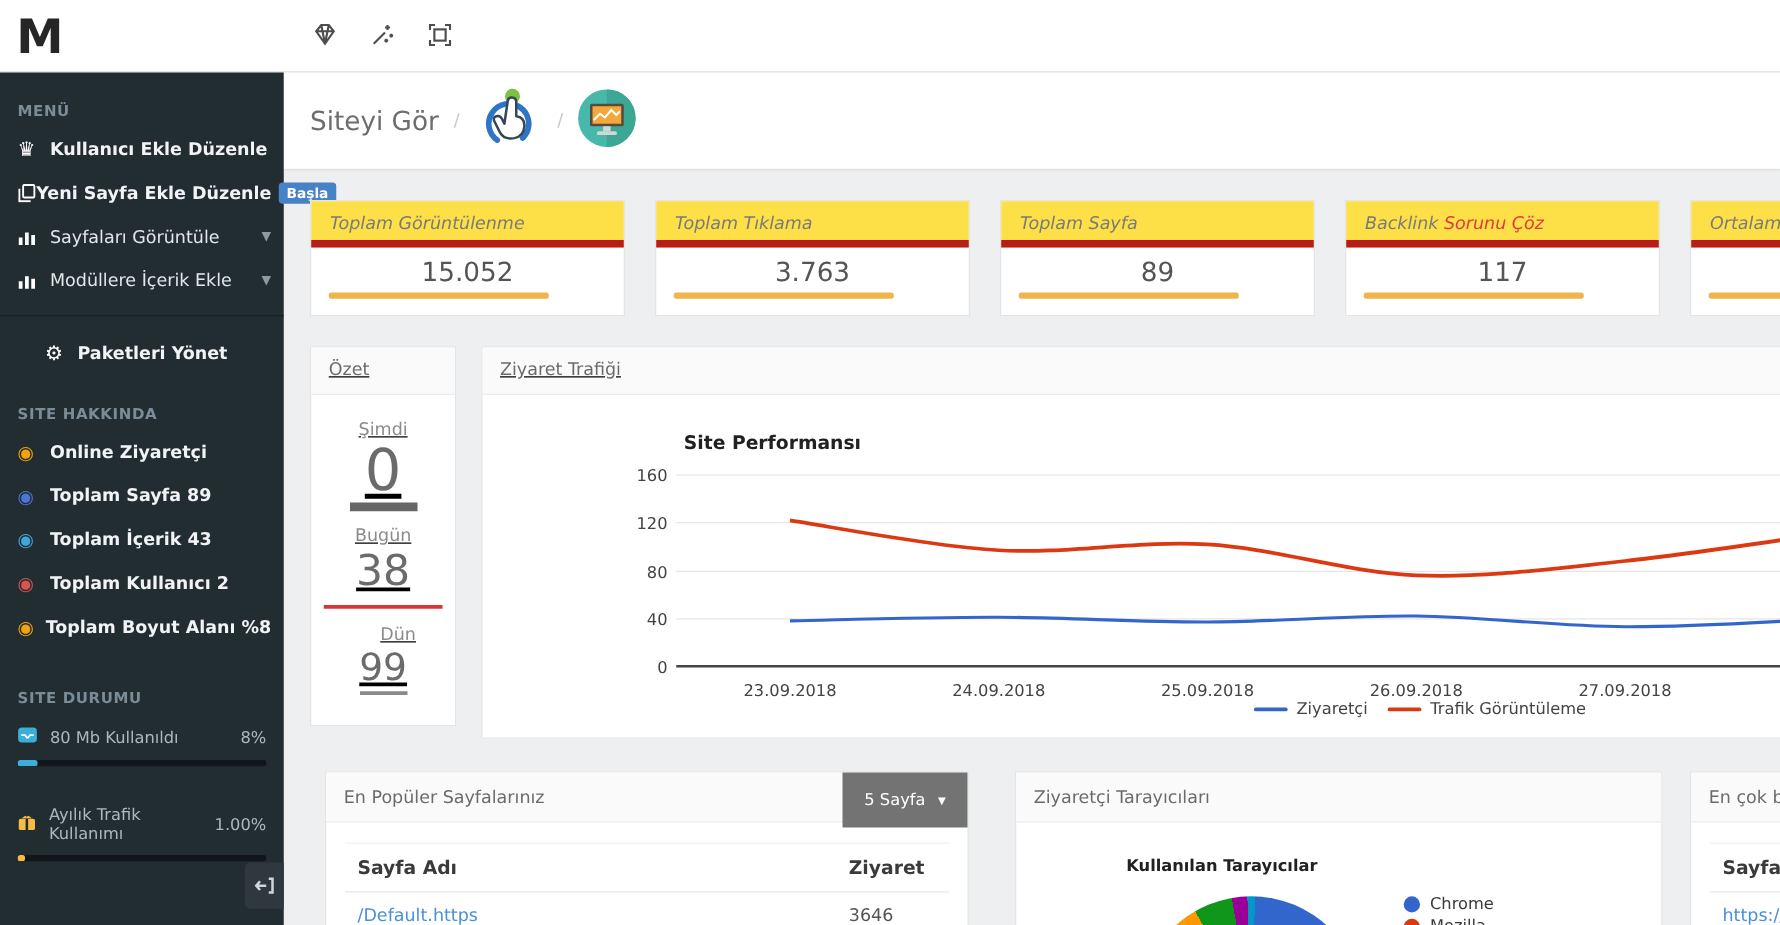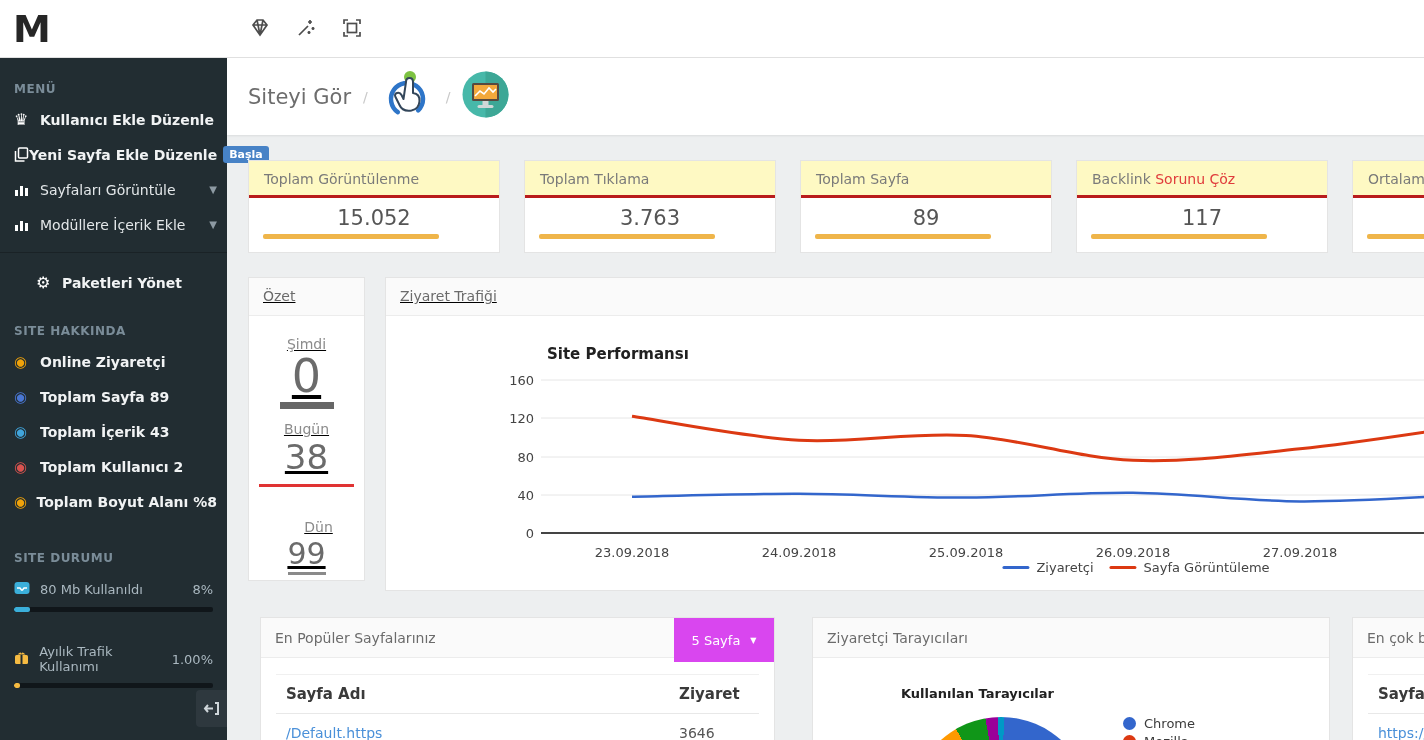--- a/index.html
+++ b/index.html
@@ -43,22 +43,22 @@
 
   
   .main { position:absolute; top:58px; left:227px; width:1197px; height:682px; overflow:hidden; }
   .crumb-bar { height:77px; background:#fff; box-shadow:0 1px 2px rgba(0,0,0,.08); display:flex; align-items:center; padding-left:21px; }
   .crumb-title { font-size:21px; color:#6d6d6d; }
   .crumb-sep { color:#c9c9c9; font-size:14px; margin:0 12px; }
   .crumb-icon { cursor:pointer; }
 
   .stats-row { display:flex; gap:24px; margin:25px 0 0 21px; }
   .stat-card { flex:0 0 252px; background:#fff; border:1px solid #e4e4e4; }
-  .stat-head { height:37px; line-height:36px; background:#fef9c3; border-bottom:3px solid #b91c1c;
-               padding-left:15px; font-size:14px; color:#7a7a7a; white-space:nowrap; }
+  .stat-head { height:37px; line-height:36px; background:#fde047; border-bottom:6px solid #b91c1c;
+               padding-left:15px; font-size:14px; color:#7a7a7a; white-space:nowrap;font-style:italic; }
   .stat-alert { color:#e03b3b; }
   .stat-value { text-align:center; font-size:21px; color:#555; margin-top:8px; height:26px; }
   .stat-bar { height:5px; background:#efb54a; border-radius:2px; margin:2px 60px 13px 14px; }
 
   .mid-row { display:flex; gap:20px; margin:24px 0 0 21px; align-items:flex-start;text-decoration:underline; }
   .panel { background:#fff; border:1px solid #e4e4e4; }
   .panel-head { height:38px; line-height:37px; background:#fafafa; border-bottom:1px solid #ececec;
                 padding-left:14px; font-size:14px; color:#6b6b6b; white-space:nowrap; }
 
   .summary-panel { flex:0 0 117px; height:304px; }
@@ -75,21 +75,21 @@
   .chart-body { position:relative; height:276px; }
   .chart-body svg text { font-family:"DejaVu Sans",sans-serif; }
   .chart-legend { position:absolute; top:244px; left:750px; transform:translateX(-50%);
                   display:flex; gap:16px; align-items:center; }
   .leg-item { display:flex; align-items:center; gap:7px; font-size:13px; color:#444; white-space:nowrap; }
   .leg-line { width:27px; height:3px; border-radius:2px; }
 
   .bottom-row { display:flex; margin:26px 0 0 33px; }
   .popular-panel { flex:0 0 515px; height:150px; position:relative; }
   .pop-head { height:40px; line-height:40px; }
-  .dropdown { position:absolute; top:0; right:0; width:100px; height:44px; background:#d946ef; color:#fff;
+  .dropdown { position:absolute; top:0; right:0; width:100px; height:44px; background:#737373; color:#fff;
               font-size:13px; display:flex; align-items:center; justify-content:center; gap:10px; cursor:pointer; }
   .dropdown .caret { font-size:8px; }
   .mini-table { margin:0 15px; }
   .mt-spacer { border-top:1px solid #f0f0f0; margin-top:16px; }
   .mt-header { display:flex; border-bottom:1px solid #e8e8e8; padding:10px 10px; font-size:15px; font-weight:bold; color:#3a3a3a; }
   .mt-row { display:flex; padding:11px 10px; font-size:14px; color:#555; }
   .mt-col1 { width:393px; }
   .link { color:#4a90d9; cursor:pointer; }
 
   .browsers-panel { flex:0 0 518px; height:150px; margin-left:37px; position:relative; overflow:hidden; }
@@ -308,21 +308,21 @@
     <div class="mid-row">
       <div class="panel summary-panel">
         <div class="panel-head">Özet</div>
         <div class="summary-body">
           <div class="s-label">Şimdi</div>
           <div class="s-now">0</div>
           <div class="s-now-bar"></div>
           <div class="s-label" style="margin-top:12px;">Bugün</div>
           <div class="s-today">38</div>
           <div class="s-today-bar"></div>
-          <div class="s-label" style="margin-top:32px;padding-left:24px;">Dün</div>
+          <div class="s-label" style="margin-top:13px;padding-left:24px;">Dün</div>
           <div class="s-yest">99</div>
           <div class="s-yest-bar"></div>
         </div>
       </div>
 
       <div class="panel traffic-panel">
         <div class="panel-head">Ziyaret Trafiği</div>
         <div class="chart-body">
           <svg width="1060" height="276" viewBox="0 0 1060 276">
             <text x="161" y="43" font-size="15" font-weight="bold" fill="#212121">Site Performansı</text>
@@ -344,21 +344,21 @@
             <path id="series-0" fill="none" stroke-width="2.5" d="M246,180.7C273.8,180.2,357.3,177.6,413,177.8C468.7,178.0,524.3,181.8,580,181.6C635.7,181.5,691.3,176.2,747,176.8C802.7,177.5,858.3,185.1,914,185.4C969.7,185.8,1053.2,179.9,1081,178.8" stroke="#3366cc"></path>
             <path id="series-1" fill="none" stroke-width="3" d="M246,100.3C273.8,104.3,357.3,121.1,413,124.2C468.7,127.4,524.3,116.1,580,119.5C635.7,122.8,691.3,142.1,747,144.3C802.7,146.6,858.3,138.6,914,132.8C969.7,127.1,1053.2,113.7,1081,109.9" stroke="#dc3912"></path>
           </svg>
           <div class="chart-legend">
             <span class="leg-item">
               <span class="leg-line" style="background: rgb(51, 102, 204);"></span>
               <span>Ziyaretçi</span>
             </span>
             <span class="leg-item">
               <span class="leg-line" style="background: rgb(220, 57, 18);"></span>
-              <span>Sayfa Görüntüleme</span>
+              <span>Trafik Görüntüleme</span>
             </span>
           </div>
         </div>
       </div>
     </div>
 
     <div class="bottom-row">
       <div class="panel popular-panel">
         <div class="panel-head pop-head">En Popüler Sayfalarınız</div>
         <div class="dropdown">

